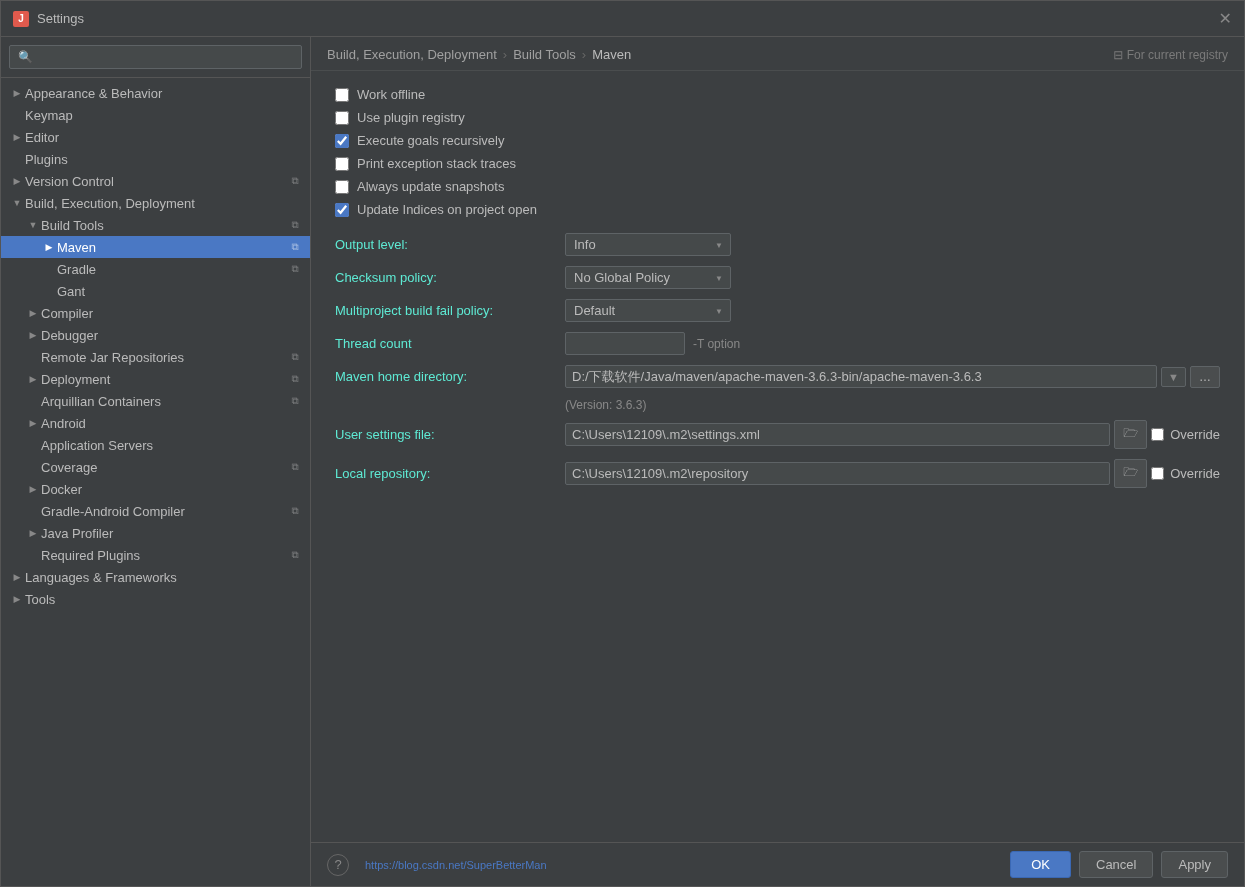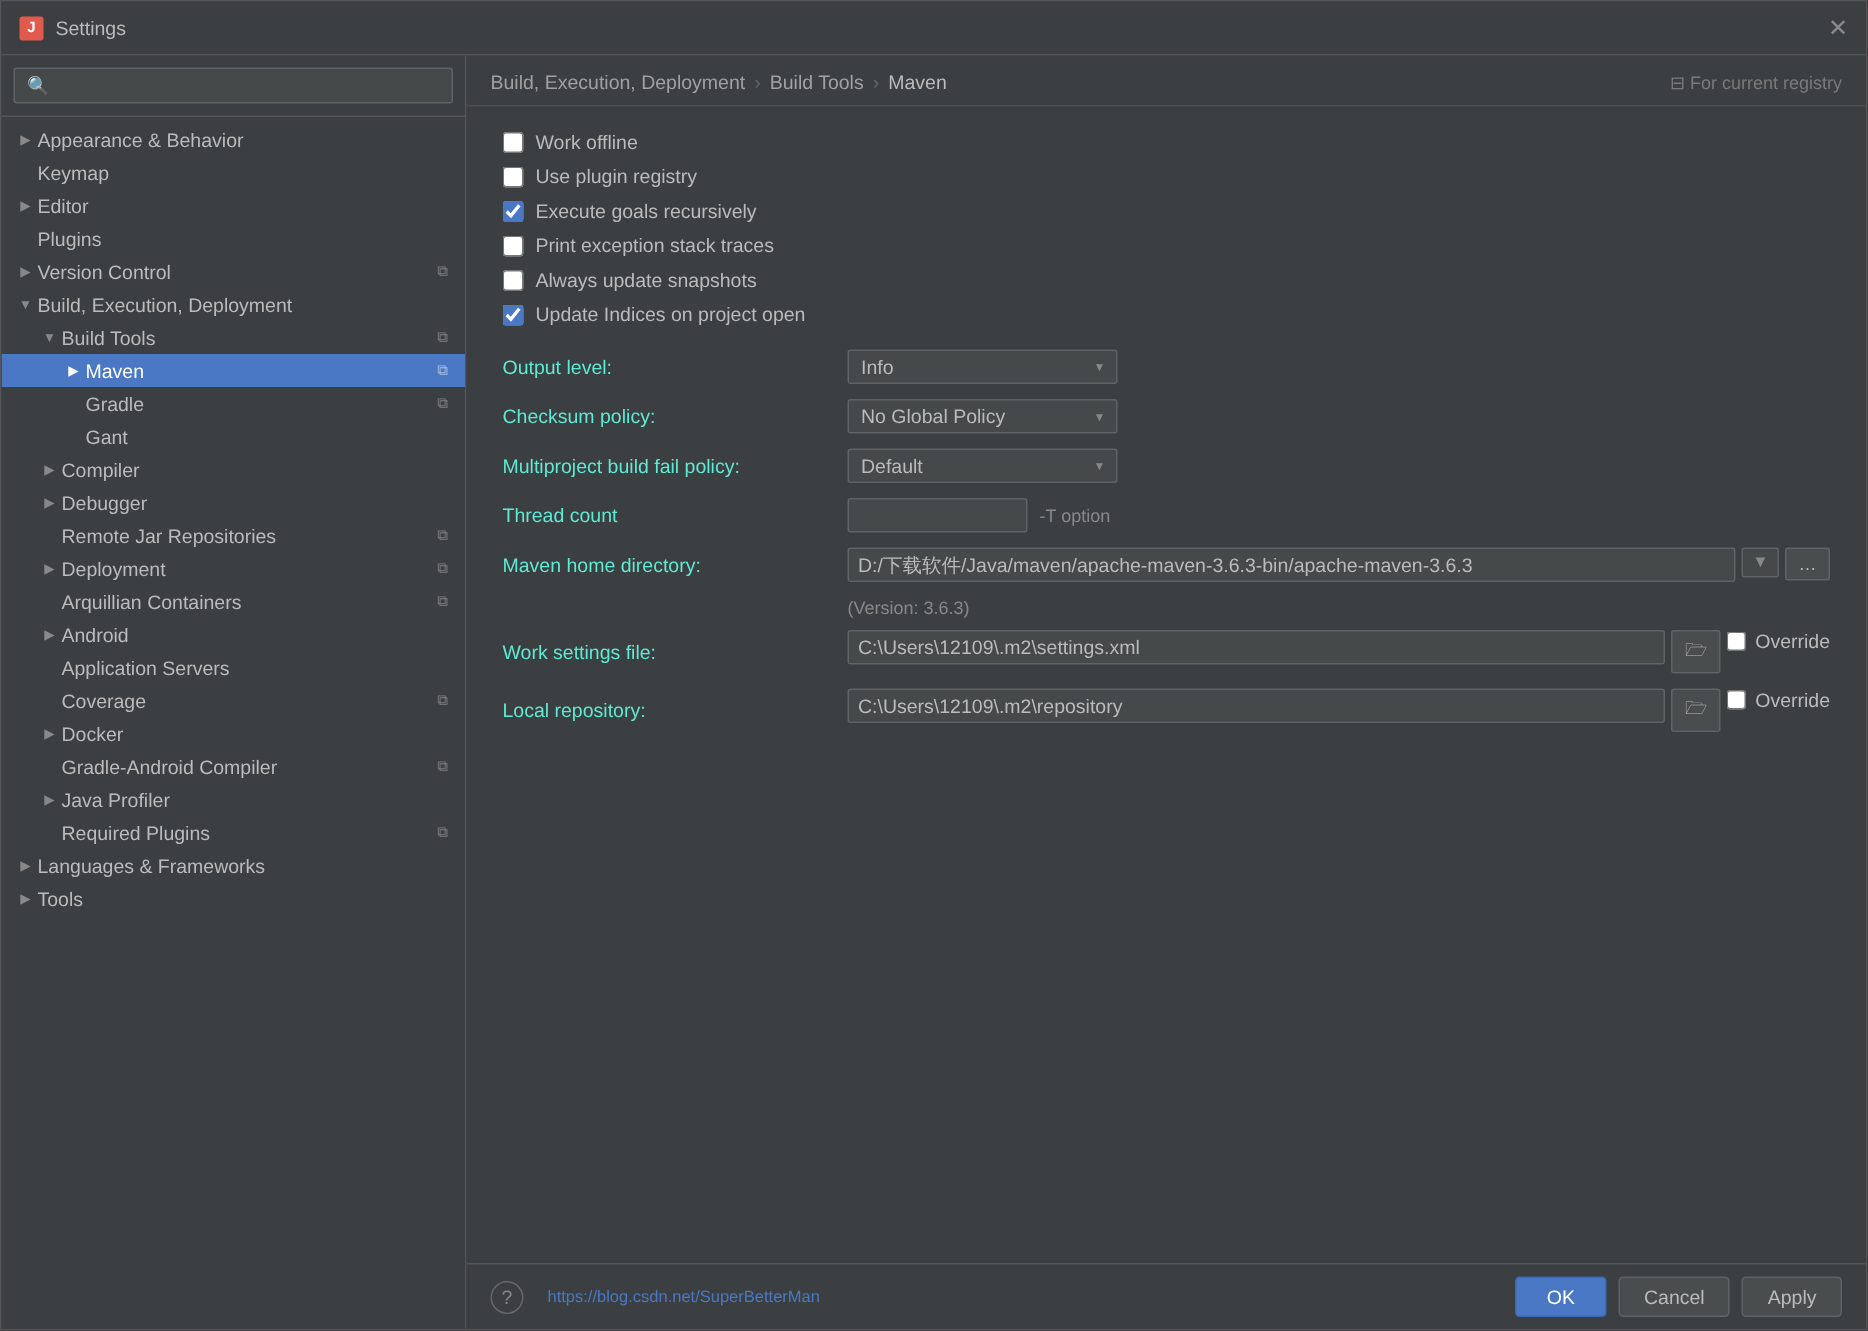--- a/index.html
+++ b/index.html
@@ -192,21 +192,21 @@
       align-items: center;
       flex: 1;
     }
     .select-box {
       background: #45494a;
       border: 1px solid #5e6366;
       color: #bbbbbb;
       padding: 3px 8px;
       font-size: 13px;
       border-radius: 2px;
-      width: 180px;
+      width: 166px;
       cursor: pointer;
       appearance: none;
       -webkit-appearance: none;
       outline: none;
     }
     .select-wrapper {
       position: relative;
       display: inline-block;
     }
     .select-wrapper::after {
@@ -229,21 +229,21 @@
       width: 120px;
       outline: none;
     }
     .t-option-label {
       margin-left: 8px;
       color: #888;
       font-size: 12px;
     }
     .path-input-row {
       display: flex;
-      align-items: flex-start;
+      align-items: center;
       gap: 4px;
     }
     .path-input {
       background: #45494a;
       border: 1px solid #5e6366;
       color: #bbbbbb;
       padding: 3px 6px;
       font-size: 13px;
       border-radius: 2px;
       outline: none;
@@ -590,21 +590,21 @@
           <div class="form-control path-input-row">
             <input type="text" class="path-input" value="D:/下载软件/Java/maven/apache-maven-3.6.3-bin/apache-maven-3.6.3" style="">
             <button class="dropdown-btn">▼</button>
             <button class="path-btn">…</button>
           </div>
         </div>
 
         <div class="version-text">(Version: 3.6.3)</div>
 
         <div class="form-row">
-          <span class="form-label">Work settings file:</span>
+          <span class="form-label">User settings file:</span>
           <div class="form-control path-input-row">
             <input type="text" class="path-input" value="C:\Users\12109\.m2\settings.xml" style="">
             <button class="path-btn">🗁</button>
             <div class="override-row">
               <input type="checkbox" id="override1" style="">
               <label class="override-label" for="override1">Override</label>
             </div>
           </div>
         </div>
 

